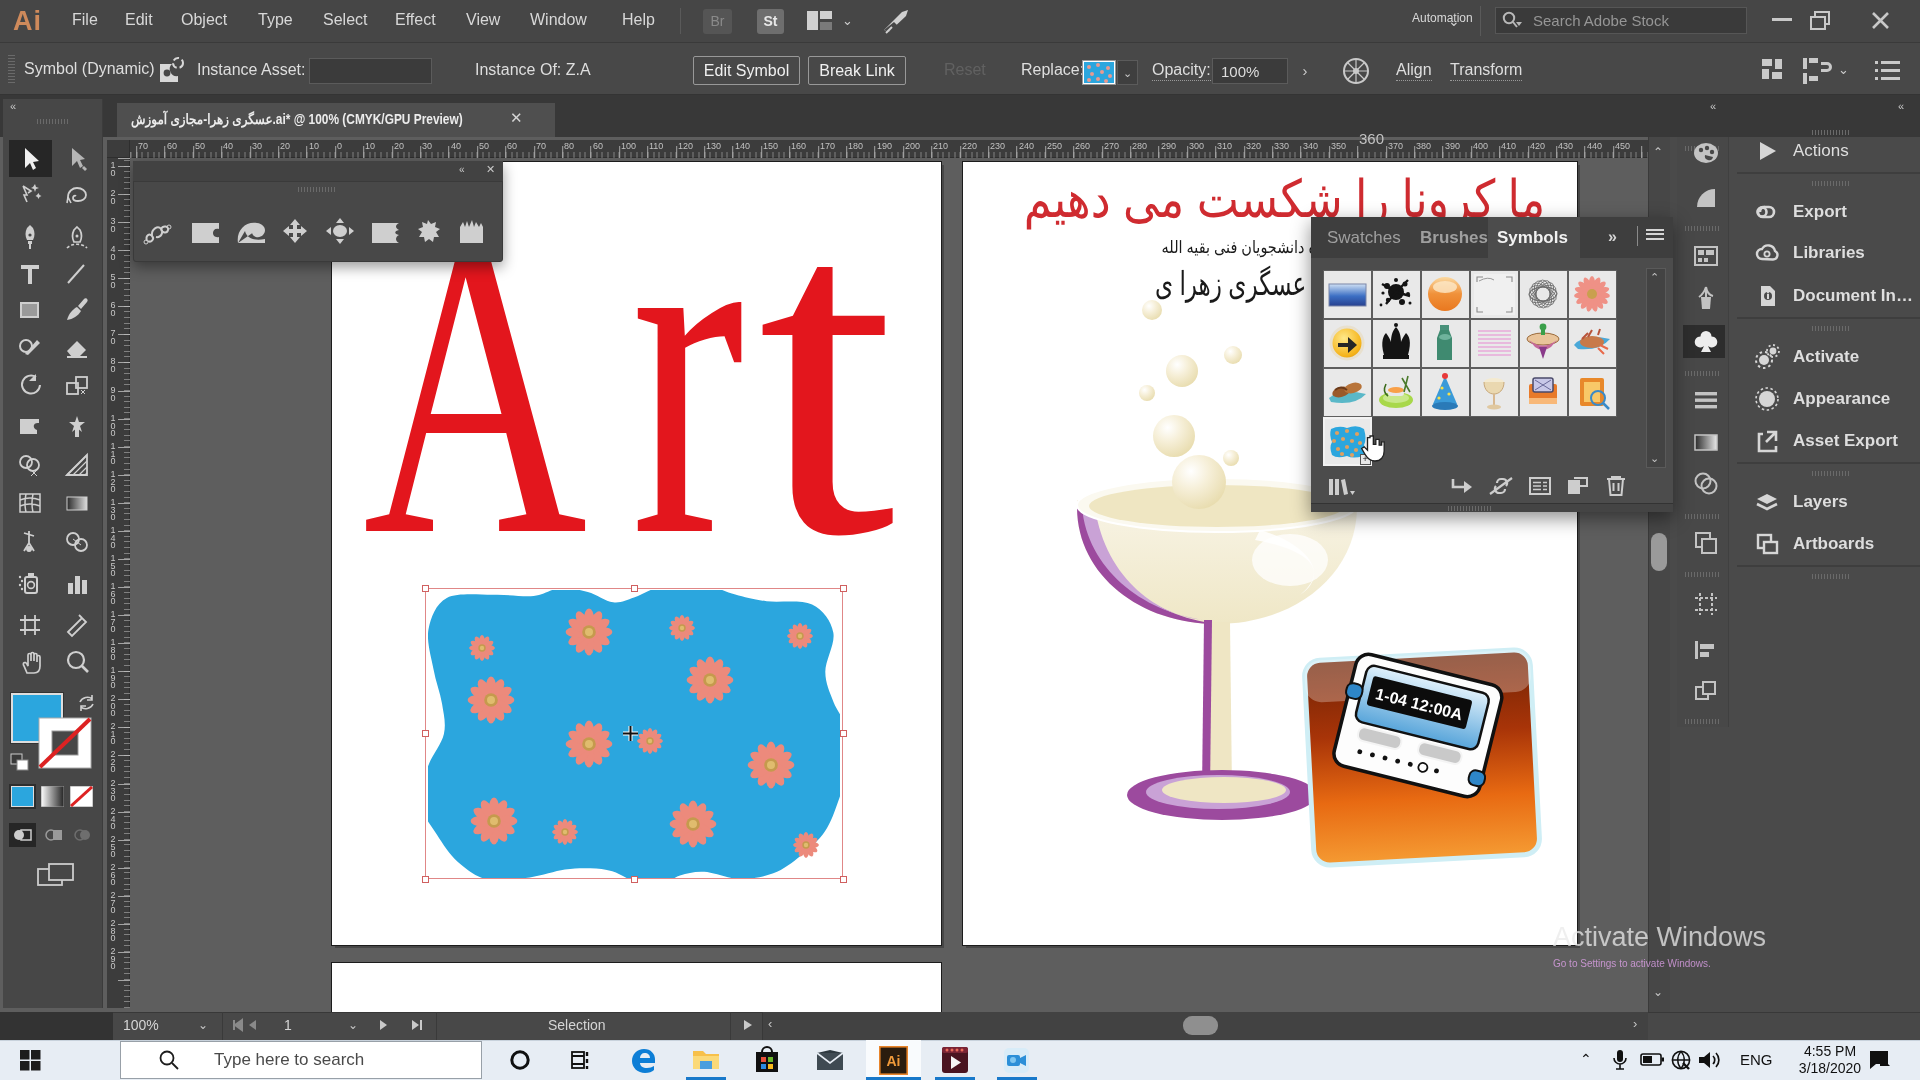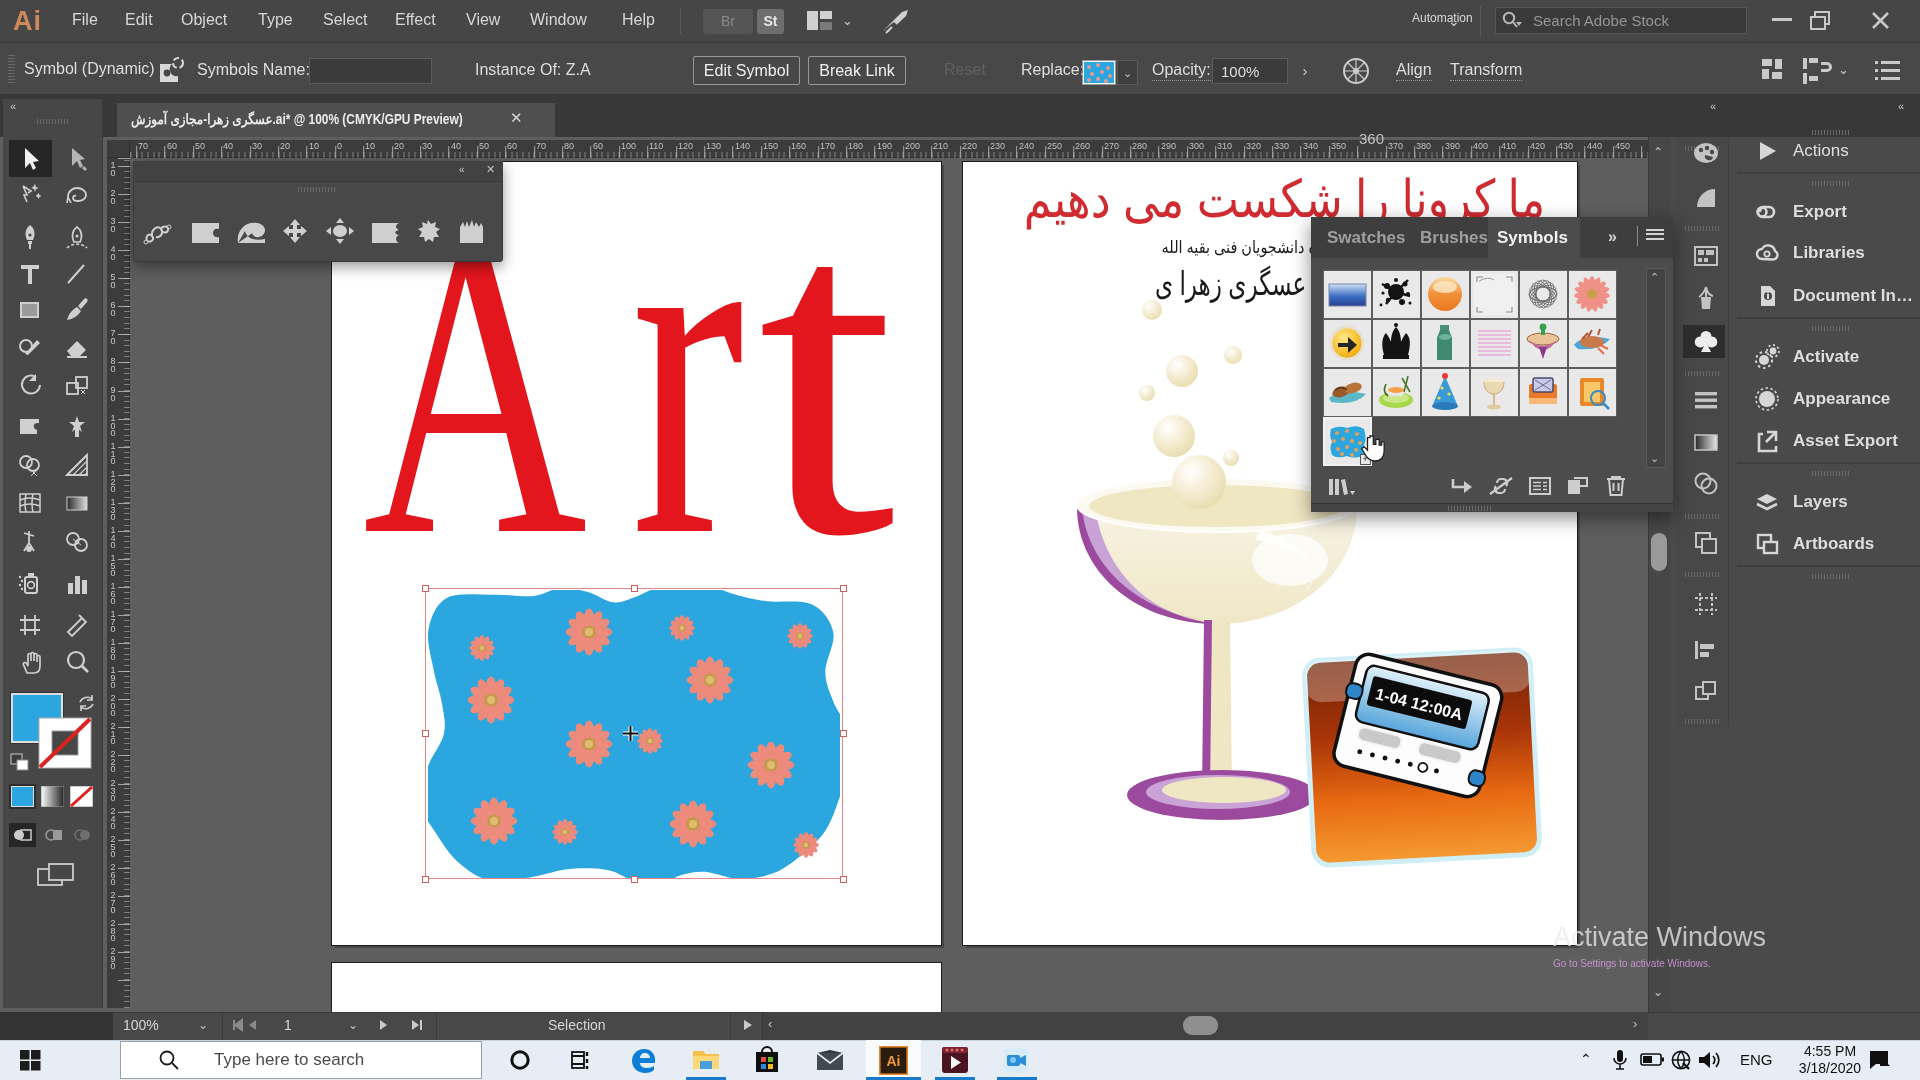--- a/index.html
+++ b/index.html
@@ -14,21 +14,21 @@
 <div class="abs" style="left:72px;top:11px;font-size:16px;color:#d8d8d8">File</div>
 <div class="abs" style="left:125px;top:11px;font-size:16px;color:#d8d8d8">Edit</div>
 <div class="abs" style="left:181px;top:11px;font-size:16px;color:#d8d8d8">Object</div>
 <div class="abs" style="left:258px;top:11px;font-size:16px;color:#d8d8d8">Type</div>
 <div class="abs" style="left:323px;top:11px;font-size:16px;color:#d8d8d8">Select</div>
 <div class="abs" style="left:395px;top:11px;font-size:16px;color:#d8d8d8">Effect</div>
 <div class="abs" style="left:466px;top:11px;font-size:16px;color:#d8d8d8">View</div>
 <div class="abs" style="left:530px;top:11px;font-size:16px;color:#d8d8d8">Window</div>
 <div class="abs" style="left:622px;top:11px;font-size:16px;color:#d8d8d8">Help</div>
 <div class="abs" style="left:680px;top:8px;width:1px;height:26px;background:#5a5a5a"></div>
-<div class="abs" style="left:703px;top:9px;width:50px;height:25px;background:#555;border-radius:3px;color:#8a8a8a;font-size:14px;font-weight:normal;text-align:center;line-height:25px">Br</div>
+<div class="abs" style="left:703px;top:9px;width:29px;height:25px;background:#555;border-radius:3px;color:#8a8a8a;font-size:14px;font-weight:normal;text-align:center;line-height:25px">Br</div>
 <div class="abs" style="left:757px;top:9px;width:27px;height:25px;background:#6e6e6e;border-radius:3px;color:#e8e8e8;font-size:14px;font-weight:bold;text-align:center;line-height:25px">St</div>
 <svg class="abs" style="left:807px;top:11px" width="26" height="20" viewBox="0 0 26 20">
 <rect x="0" y="0" width="11" height="19" fill="#d0d0d0"></rect>
     <rect x="13" y="0" width="12" height="8" fill="#d0d0d0"></rect>
     <rect x="13" y="11" width="12" height="8" fill="#7a7a7a"></rect>
   </svg>
 <div class="abs" style="left:842px;top:13px;color:#cfcfcf;font-size:13px">⌄</div>
 <svg class="abs" style="left:882px;top:8px" width="28" height="26" viewBox="0 0 28 26">
 <path d="M2 22 L20 4 L26 2 L24 8 L7 24 Z" fill="#d0d0d0"></path>
     <path d="M2 22 L12 14 L16 18 L7 24 Z" fill="#464646"></path>
@@ -53,21 +53,21 @@
 <path d="M2 2 L17 17 M17 2 L2 17" stroke="#c8c8c8" stroke-width="2.6"></path>
   </svg>
 <div class="abs" style="left:0;top:42px;width:1920px;height:53px;background:#484848;border-top:1px solid #3a3a3a;border-bottom:1px solid #343434"></div>
 <div class="abs" style="left:8px;top:55px;width:7px;height:30px;background:repeating-linear-gradient(180deg,#6a6a6a 0,#6a6a6a 1px,#484848 1px,#484848 3px)"></div>
 <div class="abs" style="left:24px;top:60px;font-size:16px;color:#dedede">Symbol (Dynamic)</div>
 <svg class="abs" style="left:158px;top:56px" width="28" height="28" viewBox="0 0 28 28">
 <path d="M2 8 L2 26 L20 26 L20 20 A7 7 0 0 1 14 8 Z" fill="#d8d8d8"></path>
 <circle cx="20" cy="7" r="5" fill="none" stroke="#d8d8d8" stroke-width="2" stroke-dasharray="6 3"></circle>
 <circle cx="9" cy="17" r="3.4" fill="#484848"></circle>
   </svg>
-<div class="abs" style="left:197px;top:61px;font-size:16px;color:#dedede">Symbols Name:</div>
+<div class="abs" style="left:197px;top:61px;font-size:16px;color:#dedede">Instance Asset:</div>
 <div class="abs" style="left:309px;top:58px;width:123px;height:26px;background:#3b3b3b;border:1px solid #5b5b5b"></div>
 <div class="abs" style="left:475px;top:61px;font-size:16px;color:#dedede">Instance Of: Z.A</div>
 <div class="abs" style="left:693px;top:56px;width:107px;height:29px;border:1px solid #989898;border-radius:2px;font-size:16px;color:#f0f0f0;text-align:center;line-height:27px">Edit Symbol</div>
 <div class="abs" style="left:808px;top:56px;width:98px;height:29px;border:1px solid #989898;border-radius:2px;font-size:16px;color:#f0f0f0;text-align:center;line-height:27px">Break Link</div>
 <div class="abs" style="left:944px;top:61px;font-size:16px;color:#616161">Reset</div>
 <div class="abs" style="left:1021px;top:61px;font-size:16px;color:#dedede">Replace:</div>
 <div class="abs" style="left:1082px;top:60px;width:34px;height:25px;background:#fff;border:1px solid #999"></div>
 <svg class="abs" style="left:1084px;top:62px" width="30" height="21" viewBox="0 0 30 21">
     <rect width="30" height="21" fill="#2ba6de"></rect>
 <g fill="#e89a90">
@@ -768,21 +768,21 @@
 <svg class="abs" style="left:1753px;top:530px" width="28" height="28" viewBox="0 0 28 28">
     <rect x="5" y="5" width="13" height="13" fill="none" stroke="#d6d6d6" stroke-width="2.4"></rect>
     <rect x="11" y="12" width="13" height="11" fill="#4a4a4a" stroke="#d6d6d6" stroke-width="2.4"></rect>
   </svg>
 <div class="abs" style="left:1793px;top:534px;font-size:17px;font-weight:bold;color:#dedede">Artboards</div>
 <div class="abs" style="left:1737px;top:565px;width:183px;height:2px;background:#3e3e3e"></div>
 <div class="abs" style="left:1812px;top:574px;width:38px;height:5px;background:repeating-linear-gradient(90deg,#6a6a6a 0 1px,transparent 1px 3px)"></div>
 <div class="abs" style="left:1311px;top:217px;width:362px;height:295px;background:#4c4c4c;box-shadow:0 6px 18px rgba(0,0,0,.45)"></div>
 <div class="abs" style="left:1311px;top:217px;width:362px;height:41px;background:#3e3e3e"></div>
 <div class="abs" style="left:1488px;top:217px;width:92px;height:41px;background:#4c4c4c"></div>
-<div class="abs" style="left:1327px;top:228px;font-size:17px;font-weight:bold;color:#9f9f9f">Swatches</div>
+<div class="abs" style="left:1327px;top:228px;font-size:17px;font-weight:normal;color:#9f9f9f">Swatches</div>
 <div class="abs" style="left:1420px;top:228px;font-size:17px;font-weight:bold;color:#9f9f9f">Brushes</div>
 <div class="abs" style="left:1497px;top:228px;font-size:17px;font-weight:bold;color:#f2f2f2">Symbols</div>
 <div class="abs" style="left:1608px;top:228px;font-size:16px;font-weight:bold;color:#d5d5d5;letter-spacing:-1px">»</div>
 <div class="abs" style="left:1637px;top:226px;width:1px;height:20px;background:#8a8a8a"></div>
 <div class="abs" style="left:1646px;top:229px;width:18px;height:13px;background:repeating-linear-gradient(180deg,#d5d5d5 0 2px,transparent 2px 4.3px)"></div>
 <div class="abs" style="left:1322.5px;top:270.0px;width:49.1px;height:49.1px;background:#e9e9e9;border:1px solid #5e5e5e;display:flex;align-items:center;justify-content:center">
     <svg width="45" height="45" viewBox="0 0 45 45">
       <defs>
         <linearGradient id="sk" x1="0" y1="0" x2="0" y2="1">
           <stop offset="0" stop-color="#cfe0f4"></stop>

